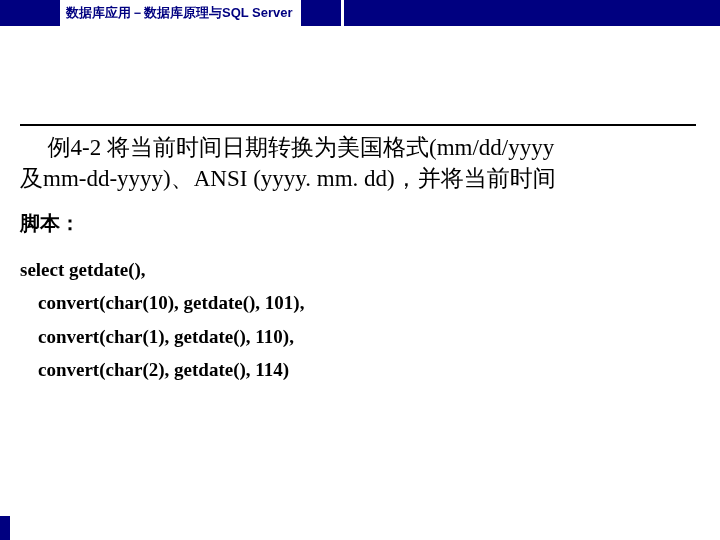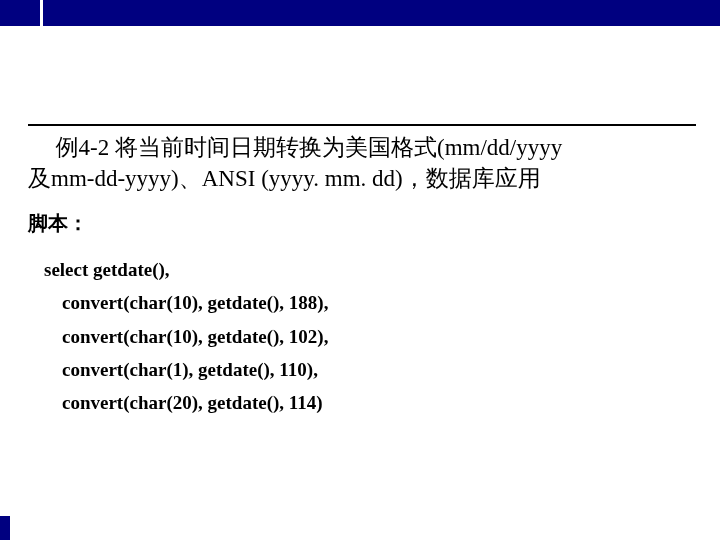--- a/index.html
+++ b/index.html
@@ -30,21 +30,21 @@
       display: flex;
       align-items: center;
     }
     .header-divider {
       width: 3px;
       height: 26px;
       background: #fff;
       margin-left: 40px;
     }
     .content {
-      padding: 20px 24px 0 28px;
+      padding: 20px 24px 0 20px;
     }
     .hr-line {
       border: none;
       border-top: 2px solid #000;
       margin-top: 78px;
       margin-bottom: 6px;
     }
     .problem-text {
       font-size: 23px;
       line-height: 1.35;
@@ -63,54 +63,53 @@
     }
     .code-block {
       margin-top: 16px;
       font-family: "Times New Roman", serif;
       font-size: 19px;
       font-weight: bold;
       line-height: 1.75;
     }
     .code-line {
       white-space: pre;
-      margin-left: 16px;
     }
     .code-indent {
       padding-left: 18px;
     }
     .footer-mark {
       position: absolute;
       bottom: 0;
       left: 0;
       width: 12px;
       height: 24px;
       background: #000080;
       border-right: 2px solid #fff;
     }
   </style>
 </head>
 <body>
 
 <div class="header-bar">
+  <div class="header-title">数据库应用－数据库原理与SQL Server</div>
   <div class="header-divider"></div>
 </div>
 
 <div class="content">
   <hr class="hr-line">
 
   <div class="problem-text">
     <div><span class="indent"></span><span>例4-2</span><span>  将当前时间日期转换为美国格式(mm/dd/yyyy</span></div>
-    <div>及mm-dd-yyyy)、ANSI (yyyy. mm. dd)，数据库应用</div>
+    <div>及mm-dd-yyyy)、ANSI (yyyy. mm. dd)，并将当前时间</div>
   </div>
 
   <div class="script-label">脚本：</div>
 
   <div class="code-block">
     <div class="code-line">select getdate(),</div>
-    <div class="code-line code-indent">convert(char(10), getdate(), 188),</div>
-    <div class="code-line code-indent">convert(char(10), getdate(), 102),</div>
+    <div class="code-line code-indent">convert(char(10), getdate(), 101),</div>
     <div class="code-line code-indent">convert(char(1), getdate(), 110),</div>
-    <div class="code-line code-indent">convert(char(20), getdate(), 114)</div>
+    <div class="code-line code-indent">convert(char(2), getdate(), 114)</div>
   </div>
 </div>
 
 <div class="footer-mark"></div>
 
 </body></html>

